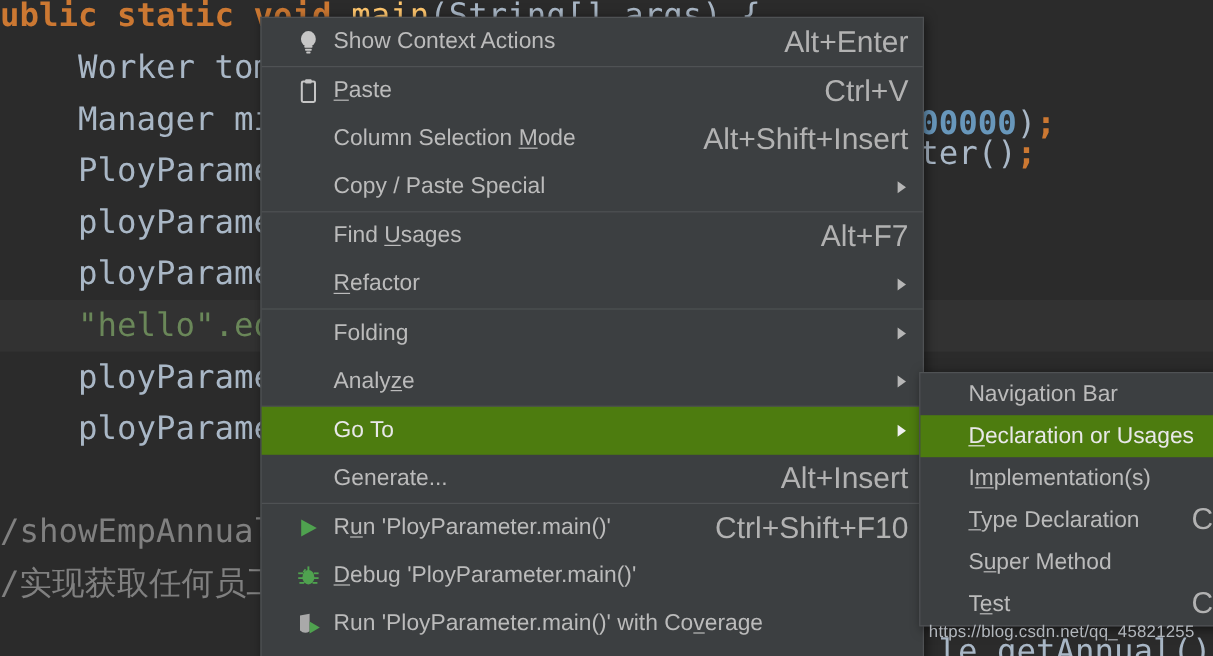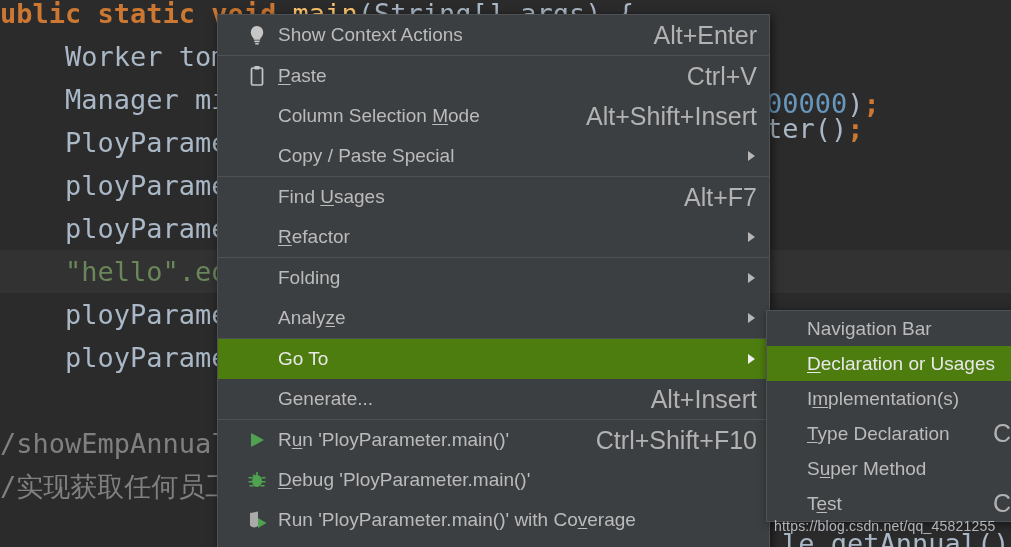--- a/index.html
+++ b/index.html
@@ -33,21 +33,21 @@
     white-space: pre;
     font-family: "DejaVu Sans Mono", "Liberation Mono", monospace;
     font-size: 27px;
     letter-spacing: 0px;
     color: #a9b7c6;
   }
   .code-line.caret-line { background: #323232; }
   .code-line .ind { color: transparent; }
   .kw   { color: #cc7832; font-weight: bold; }
   .mth  { color: #ffc66d; }
-  .num  { color: #6897bb; }
+  .num  { color: #6897bb; font-weight: bold; }
   .str  { color: #6a8759; }
   .pun  { color: #a9b7c6; }
   .cmt  { color: #808080; }
 
   
   #gutter-right {
     position: absolute;
     top: 0;
     right: 0;
     width: 0px;

